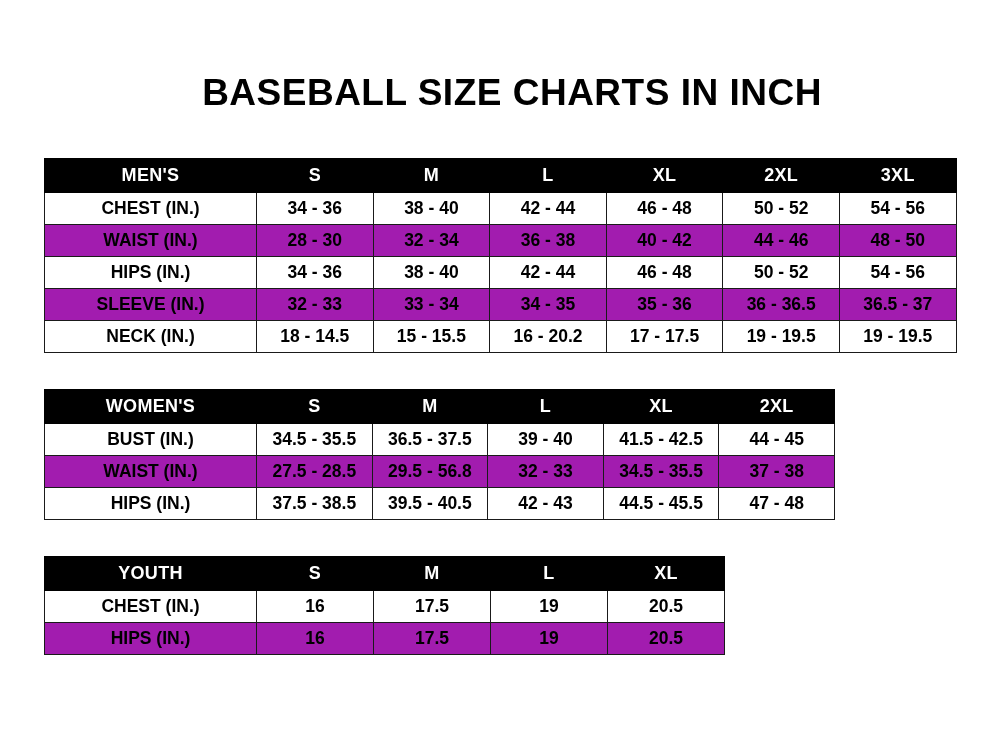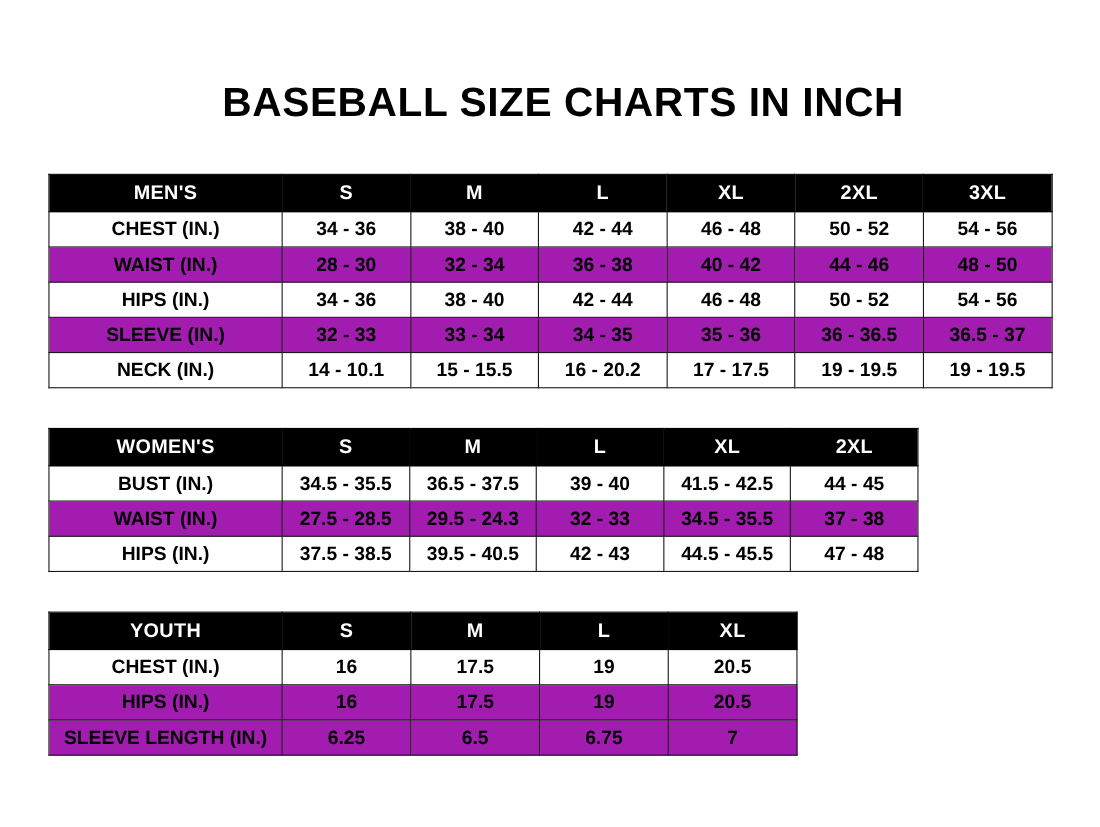--- a/index.html
+++ b/index.html
@@ -143,21 +143,21 @@
           <td class="label">SLEEVE (IN.)</td>
           <td>32 - 33</td>
           <td>33 - 34</td>
           <td>34 - 35</td>
           <td>35 - 36</td>
           <td>36 - 36.5</td>
           <td>36.5 - 37</td>
         </tr>
         <tr>
           <td class="label">NECK (IN.)</td>
-          <td>14 - 10.1</td>
+          <td>18 - 14.5</td>
           <td>15 - 15.5</td>
           <td>16 - 20.2</td>
           <td>17 - 17.5</td>
           <td>19 - 19.5</td>
           <td>19 - 19.5</td>
         </tr>
       </tbody>
     </table>
 
     <div class="spacer-women"></div>
@@ -186,21 +186,21 @@
           <td class="label">BUST (IN.)</td>
           <td>34.5 - 35.5</td>
           <td>36.5 - 37.5</td>
           <td>39 - 40</td>
           <td>41.5 - 42.5</td>
           <td>44 - 45</td>
         </tr>
         <tr class="alt">
           <td class="label">WAIST (IN.)</td>
           <td>27.5 - 28.5</td>
-          <td>29.5 - 24.3</td>
+          <td>29.5 - 56.8</td>
           <td>32 - 33</td>
           <td>34.5 - 35.5</td>
           <td>37 - 38</td>
         </tr>
         <tr>
           <td class="label">HIPS (IN.)</td>
           <td>37.5 - 38.5</td>
           <td>39.5 - 40.5</td>
           <td>42 - 43</td>
           <td>44.5 - 45.5</td>
@@ -236,24 +236,17 @@
           <td>19</td>
           <td>20.5</td>
         </tr>
         <tr class="alt">
           <td class="label">HIPS (IN.)</td>
           <td>16</td>
           <td>17.5</td>
           <td>19</td>
           <td>20.5</td>
         </tr>
-        <tr class="alt">
-          <td class="label">SLEEVE LENGTH (IN.)</td>
-          <td>6.25</td>
-          <td>6.5</td>
-          <td>6.75</td>
-          <td>7</td>
-        </tr>
       </tbody>
     </table>
 
   </div>
 </div>
 
 </body></html>

